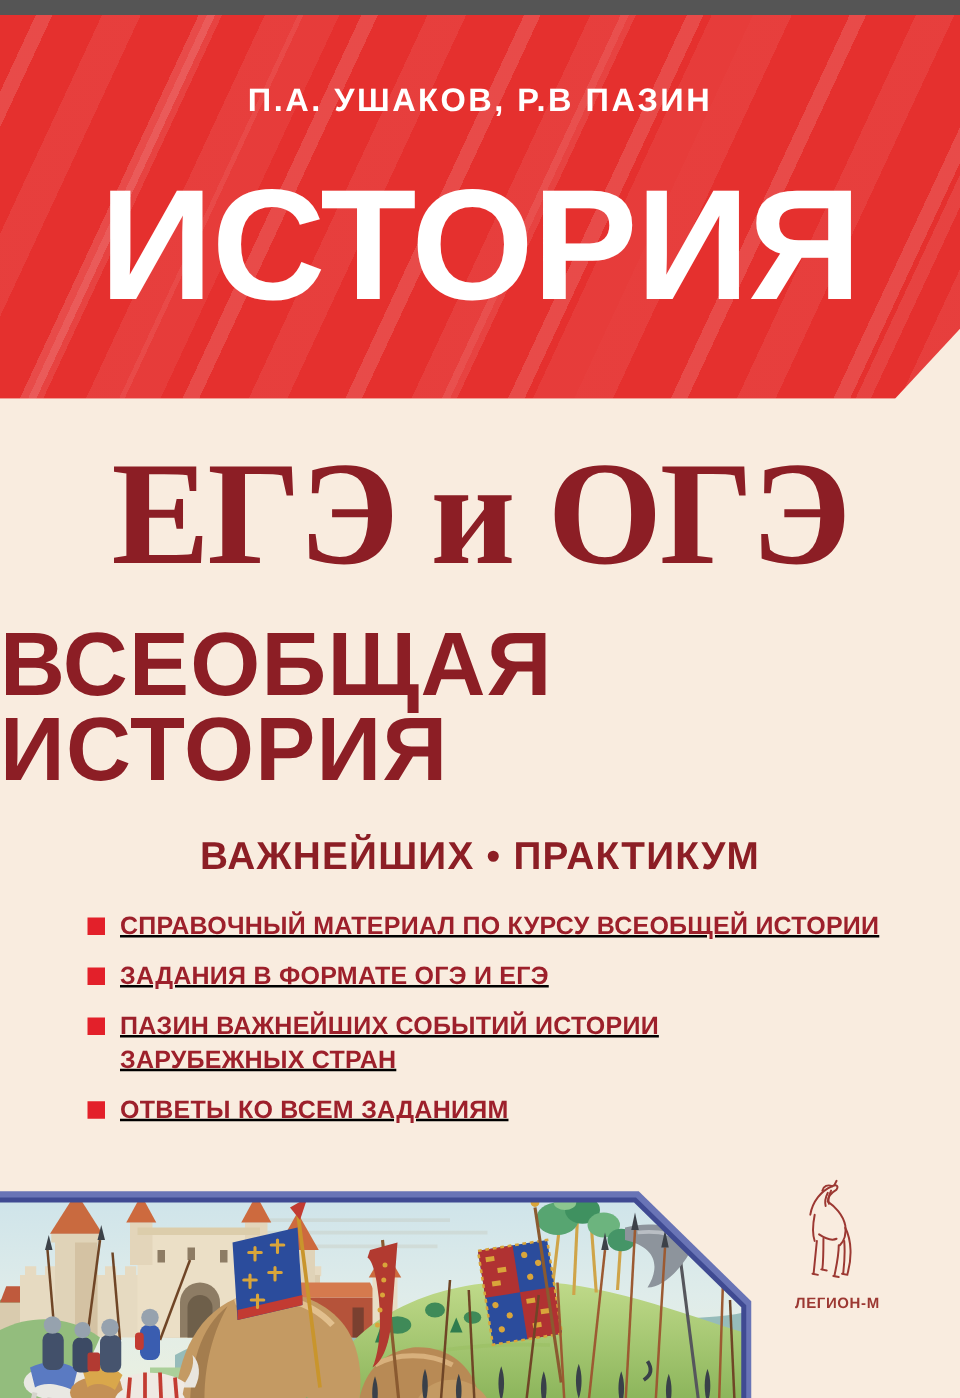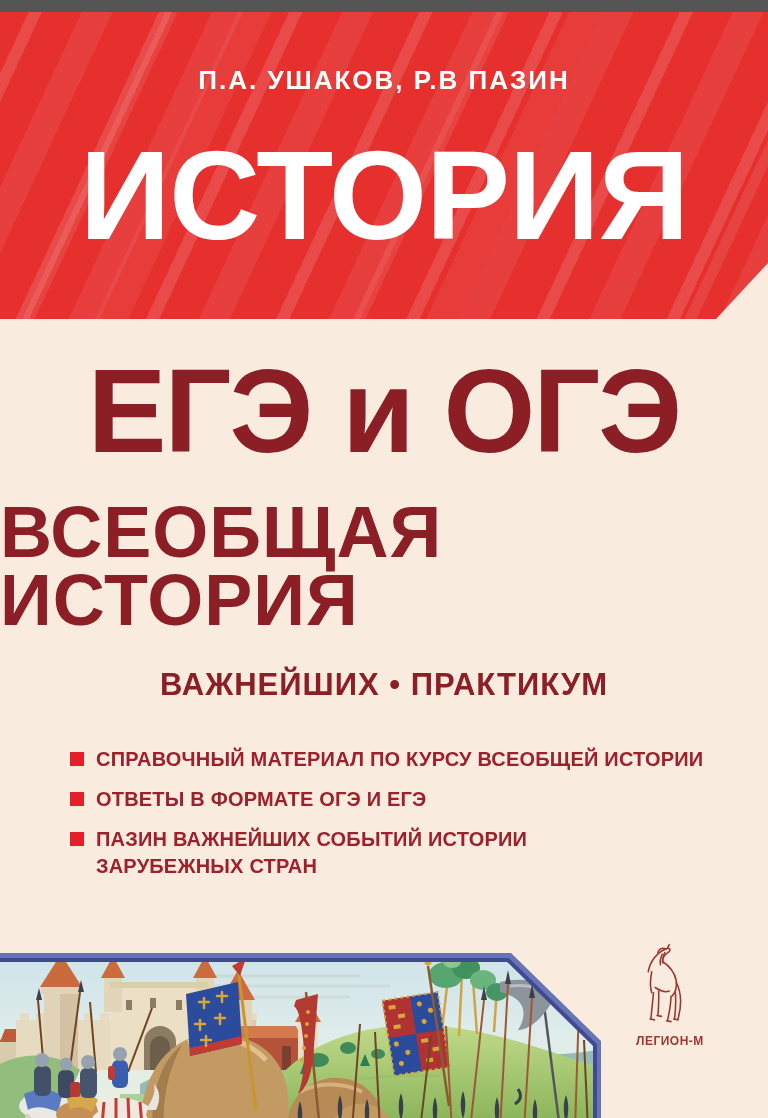--- a/index.html
+++ b/index.html
@@ -34,37 +34,37 @@
   }
   .series-title{
     position:absolute;left:0;right:0;top:121px;margin:0;
     text-align:center;color:#ffffff;font-weight:bold;
     font-size:126px;line-height:1;letter-spacing:-1px;
   }
   
   .exam-title{
     position:absolute;left:0;right:0;top:340px;margin:0;
     text-align:center;color:#8c1e25;font-weight:bold;
-    font-size:118px;line-height:1;letter-spacing:-2px;
+    font-size:118px;line-height:1;letter-spacing:-2px;font-family:Liberation Serif, serif;
   }
   .subtitle{
     position:absolute;left:0;right:0;top:486px;margin:0;
     text-align:left;color:#8c1e25;font-weight:bold;
     font-size:72px;line-height:.95;letter-spacing:1px;
   }
   .subtitle span{display:block;}
   .edition{
     position:absolute;left:0;right:0;top:655px;
     text-align:center;color:#8c1e25;font-weight:bold;
     font-size:31px;letter-spacing:1px;
   }
   
   .features{
-    position:absolute;left:70px;top:734px;width:660px;
-    margin:0;padding:0;list-style:none;
+    position:absolute;left:70px;top:716px;width:660px;
+    margin:0;padding:0;list-style:none;text-decoration:underline;
   }
   .features li{display:flex;align-items:flex-start;margin-bottom:13px;}
   .bullet{
     flex:none;width:14px;height:14px;margin:6px 12px 0 0;
     background:#e3202a;
   }
   .feat-text{
     color:#9d202b;font-weight:bold;font-size:20px;line-height:27px;
     white-space:pre-line;letter-spacing:.2px;
   }
@@ -98,26 +98,30 @@
 
   <div class="edition">ВАЖНЕЙШИХ • ПРАКТИКУМ</div>
 
   <ul class="features">
     <li>
       <span class="bullet"></span>
       <span class="feat-text">СПРАВОЧНЫЙ МАТЕРИАЛ ПО КУРСУ ВСЕОБЩЕЙ ИСТОРИИ</span>
     </li>
     <li>
       <span class="bullet"></span>
-      <span class="feat-text">ОТВЕТЫ В ФОРМАТЕ ОГЭ И ЕГЭ</span>
+      <span class="feat-text">ЗАДАНИЯ В ФОРМАТЕ ОГЭ И ЕГЭ</span>
     </li>
     <li>
       <span class="bullet"></span>
       <span class="feat-text">ПАЗИН ВАЖНЕЙШИХ СОБЫТИЙ ИСТОРИИ
 ЗАРУБЕЖНЫХ СТРАН</span>
+    </li>
+    <li>
+      <span class="bullet"></span>
+      <span class="feat-text">ОТВЕТЫ КО ВСЕМ ЗАДАНИЯМ</span>
     </li>
   </ul>
 
   <div class="artwork">
     <svg width="768" height="188" viewBox="0 0 768 188" aria-hidden="true">
       <defs>
         <linearGradient id="sky" x1="0" y1="0" x2="0" y2="1">
           <stop offset="0" stop-color="#cfe4ea"></stop>
           <stop offset=".45" stop-color="#dfecea"></stop>
           <stop offset="1" stop-color="#edf1de"></stop>

